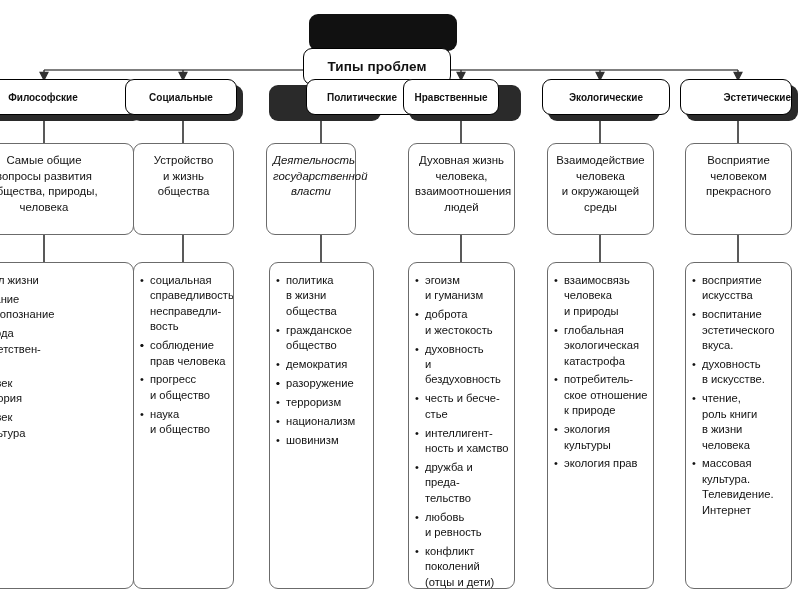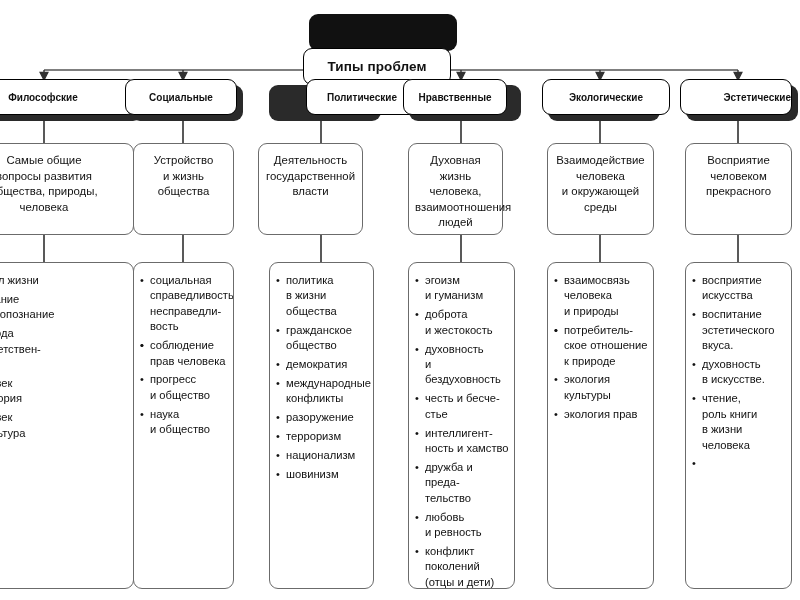--- a/index.html
+++ b/index.html
@@ -186,21 +186,21 @@
   <div class="cat-box" style="left:125px; width:112px;">
     <span class="label">Социальные</span>
   </div>
 
   <div class="cat-shadow" style="left:269px; width:112px;"></div>
   <div class="cat-box" style="left:263px; width:112px;margin-left:43px;">
     <span class="label">Политические</span>
   </div>
 
   <div class="cat-shadow" style="left:409px; width:112px;"></div>
-  <div class="cat-box" style="left:403px; width:104px;">
+  <div class="cat-box" style="left:403px; width:96px;">
     <span class="label">Нравственные</span>
   </div>
 
   <div class="cat-shadow" style="left:548px; width:112px;"></div>
   <div class="cat-box" style="left:542px; width:128px;">
     <span class="label">Экологические</span>
   </div>
 
   <div class="cat-shadow" style="left:686px; width:112px;"></div>
   <div class="cat-box" style="left:680px; width:112px;justify-content:flex-end;">
@@ -210,26 +210,26 @@
   <div class="def-box" style="left:-46px; width:180px;">
     <span class="label">Самые общие
 вопросы развития
 общества, природы,
 человека</span>
   </div>
   <div class="def-box" style="left:133px; width:101px;text-align:center;">
     <span class="label">Устройство
 и жизнь общества</span>
   </div>
-  <div class="def-box" style="left:258px; width:105px;">
+  <div class="def-box" style="left:266px; width:90px;font-style:italic;">
     <span class="label">Деятельность
 государственной
 власти</span>
   </div>
-  <div class="def-box" style="left:408px; width:95px;">
+  <div class="def-box" style="left:408px; width:107px;">
     <span class="label">Духовная жизнь
 человека,
 взаимоотношения
 людей</span>
   </div>
   <div class="def-box" style="left:547px; width:107px;">
     <span class="label">Взаимодействие
 человека
 и окружающей
 среды</span>
@@ -270,22 +270,21 @@
       </ul>
   </div>
   <div class="list-box" style="left:269px; width:105px;">
     <ul>
         <li><span class="bullet">•</span><span>политика
 в жизни
 общества</span></li>
         <li><span class="bullet">•</span><span>гражданское
 общество</span></li>
         <li><span class="bullet">•</span><span>демократия</span></li>
-        <li><span class="bullet">•</span><span>международные
-конфликты</span></li>
+        <li><span class="bullet">•</span></li>
         <li><span class="bullet">•</span><span>разоружение</span></li>
         <li><span class="bullet">•</span><span>терроризм</span></li>
         <li><span class="bullet">•</span><span>национализм</span></li>
         <li><span class="bullet">•</span><span>шовинизм</span></li>
       </ul>
   </div>
   <div class="list-box" style="left:408px; width:107px;">
     <ul>
         <li><span class="bullet">•</span><span>эгоизм
 и гуманизм</span></li>
@@ -304,21 +303,23 @@
         <li><span class="bullet">•</span><span>конфликт
 поколений
 (отцы и дети)</span></li>
       </ul>
   </div>
   <div class="list-box" style="left:547px; width:107px;">
     <ul>
         <li><span class="bullet">•</span><span>взаимосвязь
 человека
 и природы</span></li>
-        <li><span class="bullet">•</span></li>
+        <li><span class="bullet">•</span><span>глобальная
+экологическая
+катастрофа</span></li>
         <li><span class="bullet">•</span><span>потребитель-
 ское отношение
 к природе</span></li>
         <li><span class="bullet">•</span><span>экология
 культуры</span></li>
         <li><span class="bullet">•</span><span>экология прав</span></li>
       </ul>
   </div>
   <div class="list-box" style="left:685px; width:107px;">
     <ul>
@@ -326,17 +327,20 @@
 искусства</span></li>
         <li><span class="bullet">•</span><span>воспитание
 эстетического
 вкуса.</span></li>
         <li><span class="bullet">•</span><span>духовность
 в искусстве.</span></li>
         <li><span class="bullet">•</span><span>чтение,
 роль книги
 в жизни
 человека</span></li>
-        <li><span class="bullet">•</span></li>
+        <li><span class="bullet">•</span><span>массовая
+культура.
+Телевидение.
+Интернет</span></li>
       </ul>
   </div>
 
 </div>
 
 </body></html>

